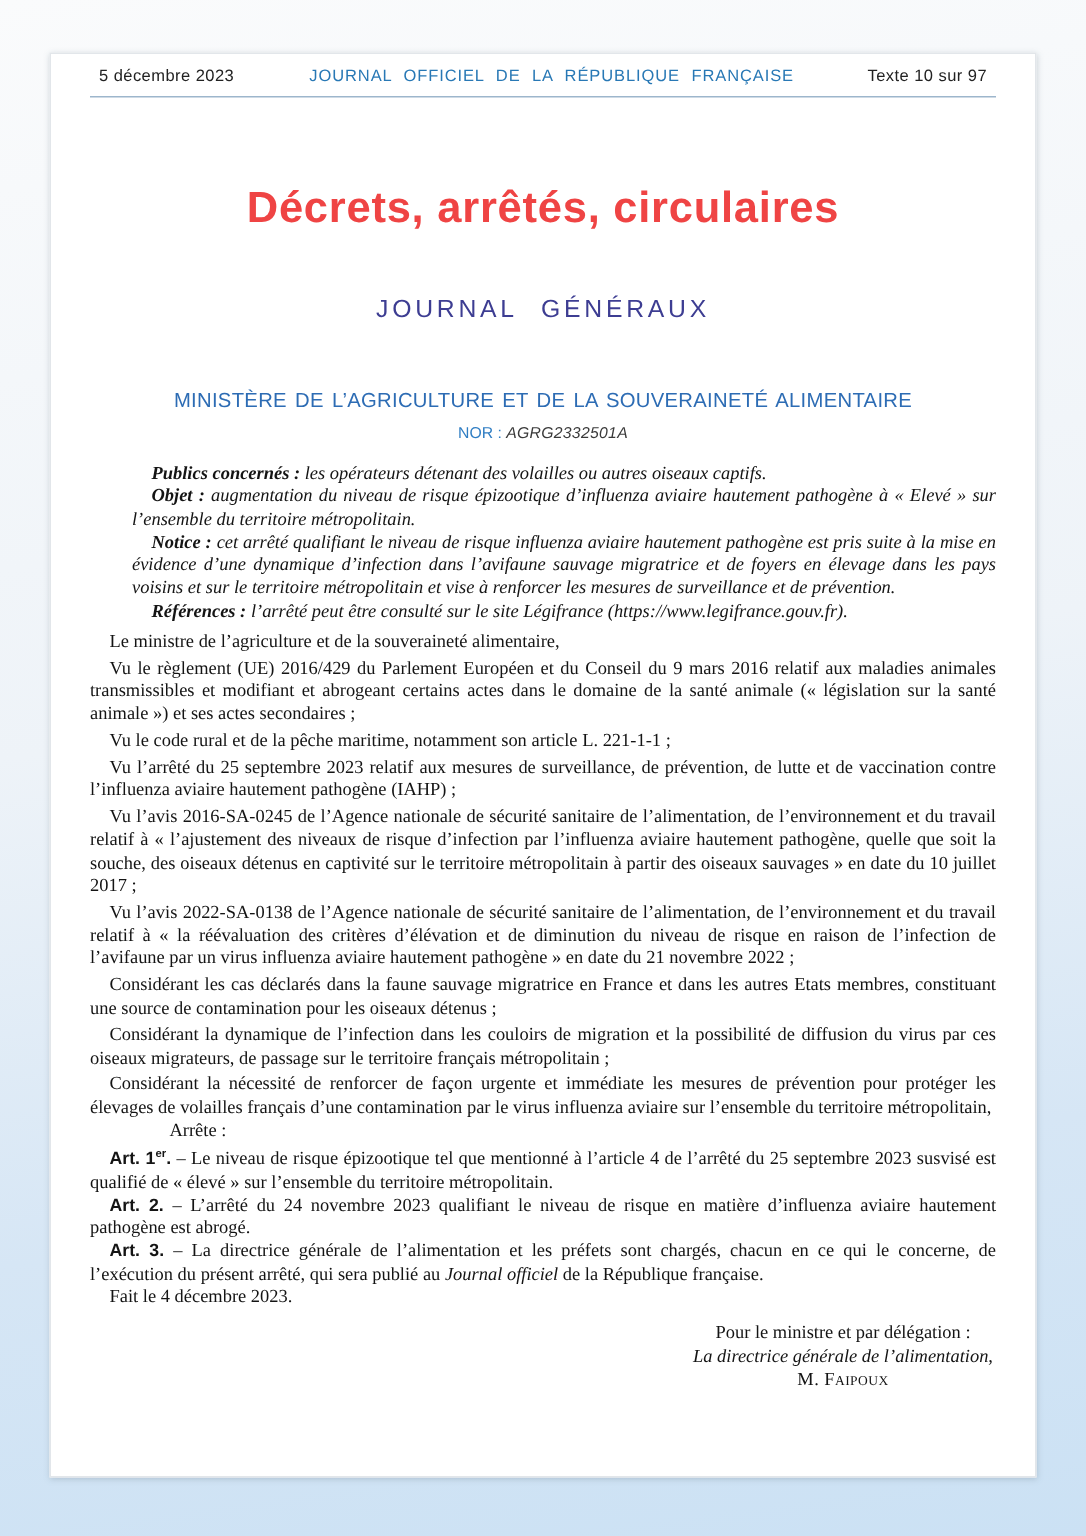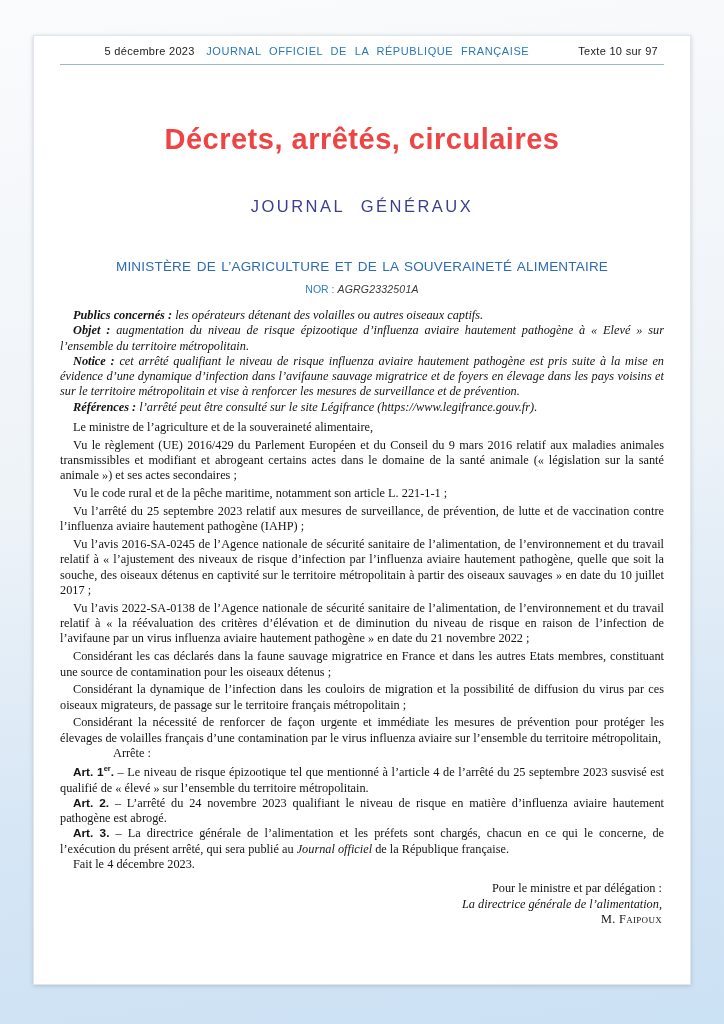--- a/index.html
+++ b/index.html
@@ -23,21 +23,21 @@
   
   .jo-header {
     display: flex;
     align-items: baseline;
     padding: 9px 6px 7px 6px;
     border-bottom: 1px solid #9db6cc;
     font-family: "Liberation Sans", sans-serif;
     font-size: 11px;
     color: #222;
   }
-  .jo-header .hdr-left  { flex: 1; text-align: right; letter-spacing: 0.3px; }
+  .jo-header .hdr-left  { flex: 1; text-align: left; letter-spacing: 0.3px; }
   .jo-header .hdr-center{ flex: 2.6; text-align: right; color: #2878b5; letter-spacing: 0.6px; word-spacing: 4px; }
   .jo-header .hdr-right { flex: 1; text-align: right; letter-spacing: 0.3px; }
   
   .main-title {
     margin-top: 58px;
     text-align: center;
     font-family: "Liberation Sans", sans-serif;
     font-weight: 700;
     font-size: 29px;
     letter-spacing: 0.5px;
@@ -82,41 +82,41 @@
   .nor-value { color: #3a3a3a; font-style: italic; letter-spacing: 0.2px; }
   
   .body-text {
     margin-top: 13px;
     font-size: 12.3px;
     line-height: 15.3px;
     text-align: justify;
     color: #141414;
   }
   .body-text p { text-indent: 13px; margin: 0; }
-  .summary-block p { font-style: italic; }
+  .summary-block p { font-style: italic; margin-left: 28px; }
   .summary-block .lbl { font-weight: 700; }
   .recitals-block { margin-top: 5px; }
   .recitals-block p { margin-top: 2.5px; }
   .enacting { margin-top: 7px; text-indent: 0; padding-left: 40px; }
   .article { margin-top: 7px; }
   .art-lead {
     font-family: "Liberation Sans", sans-serif;
     font-weight: 700;
     font-size: 11.8px;
   }
   .art-lead sup { font-size: 7.5px; }
   .date-line { margin-top: 8px; }
   
   .signature {
     margin-top: 9px;
     overflow: hidden;
   }
   .sig-block {
     float: right;
-    text-align: right;
+    text-align: center;
     font-size: 12.3px;
     line-height: 15.5px;
     margin-right: 2px;
   }
   .sig-role { font-style: italic; }
   .sig-name { font-variant: small-caps; letter-spacing: 0.3px; }
 </style>
 </head>
 <body>
 

